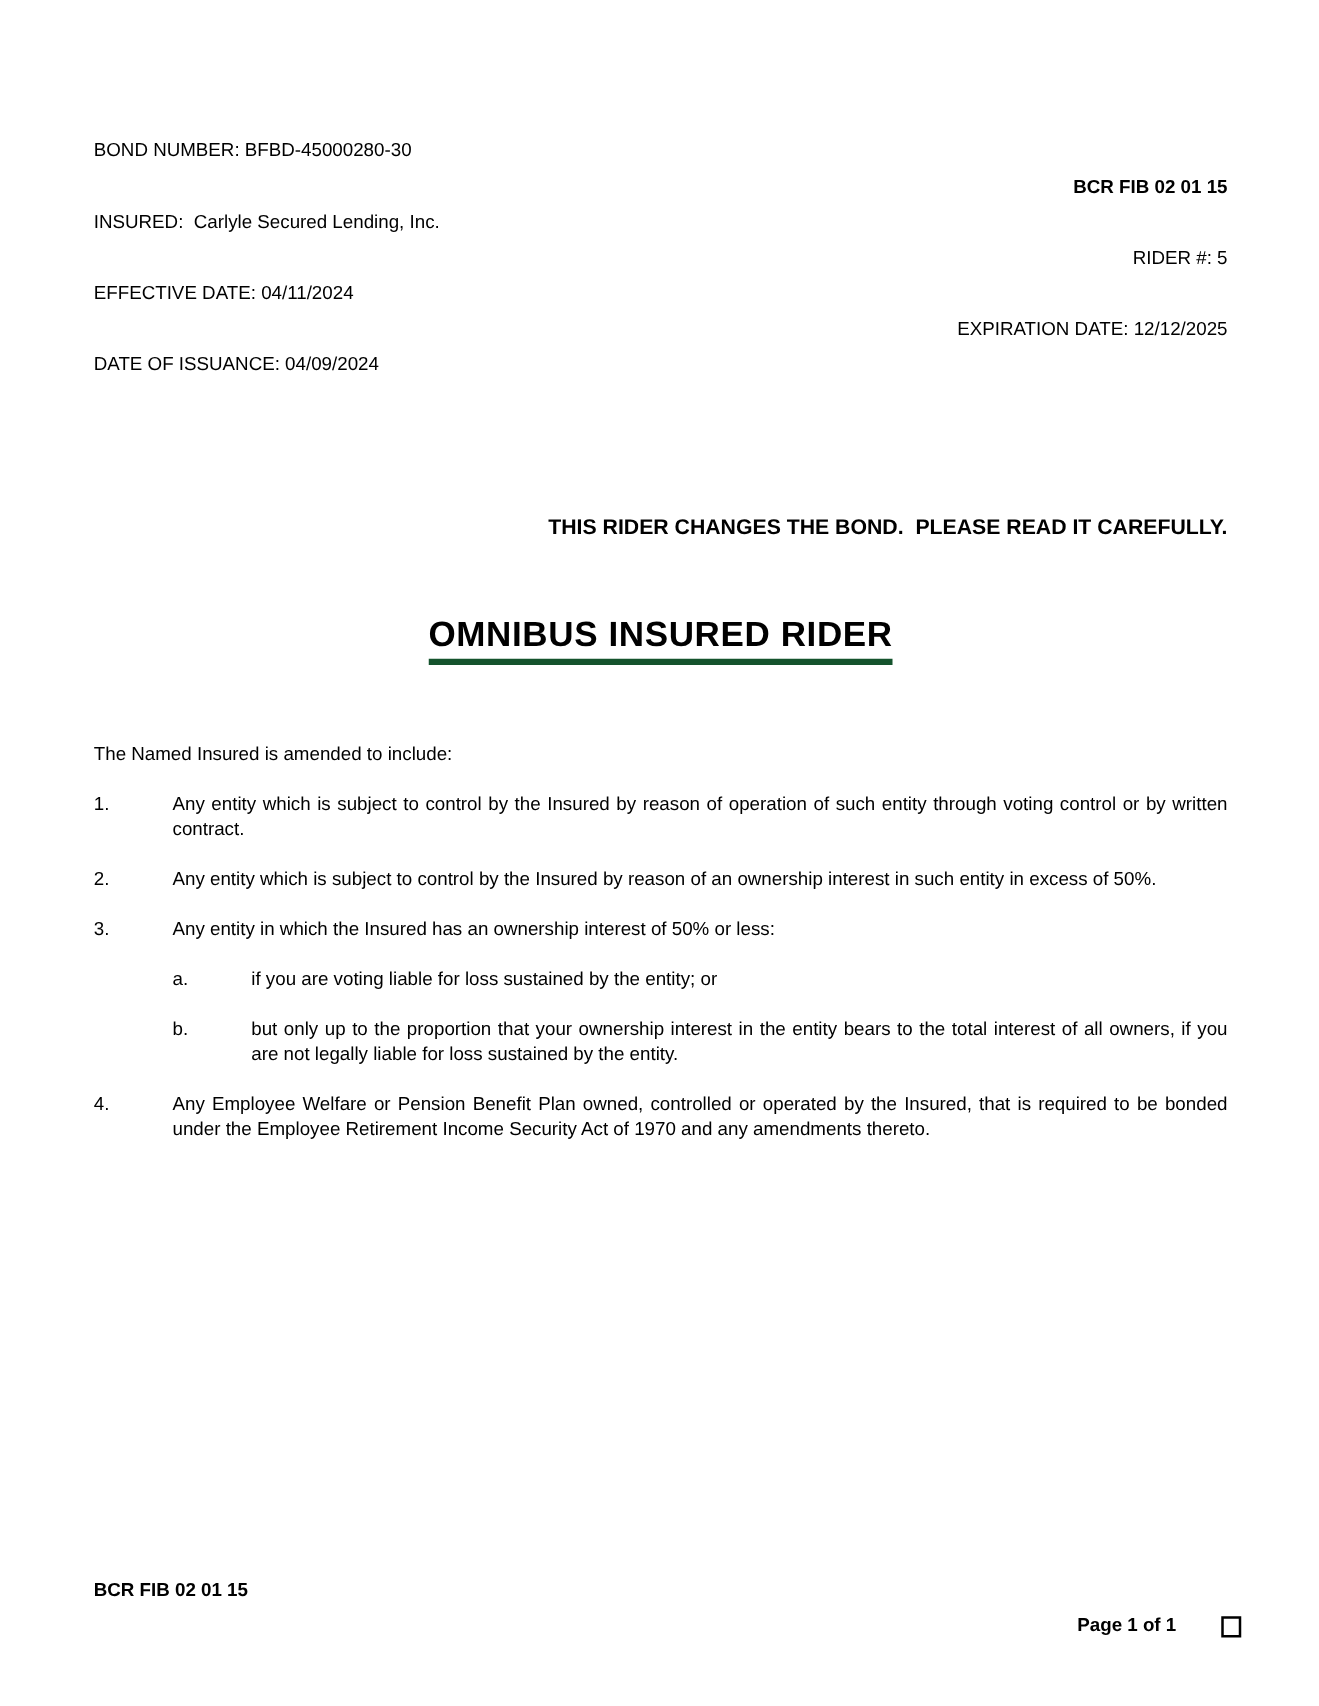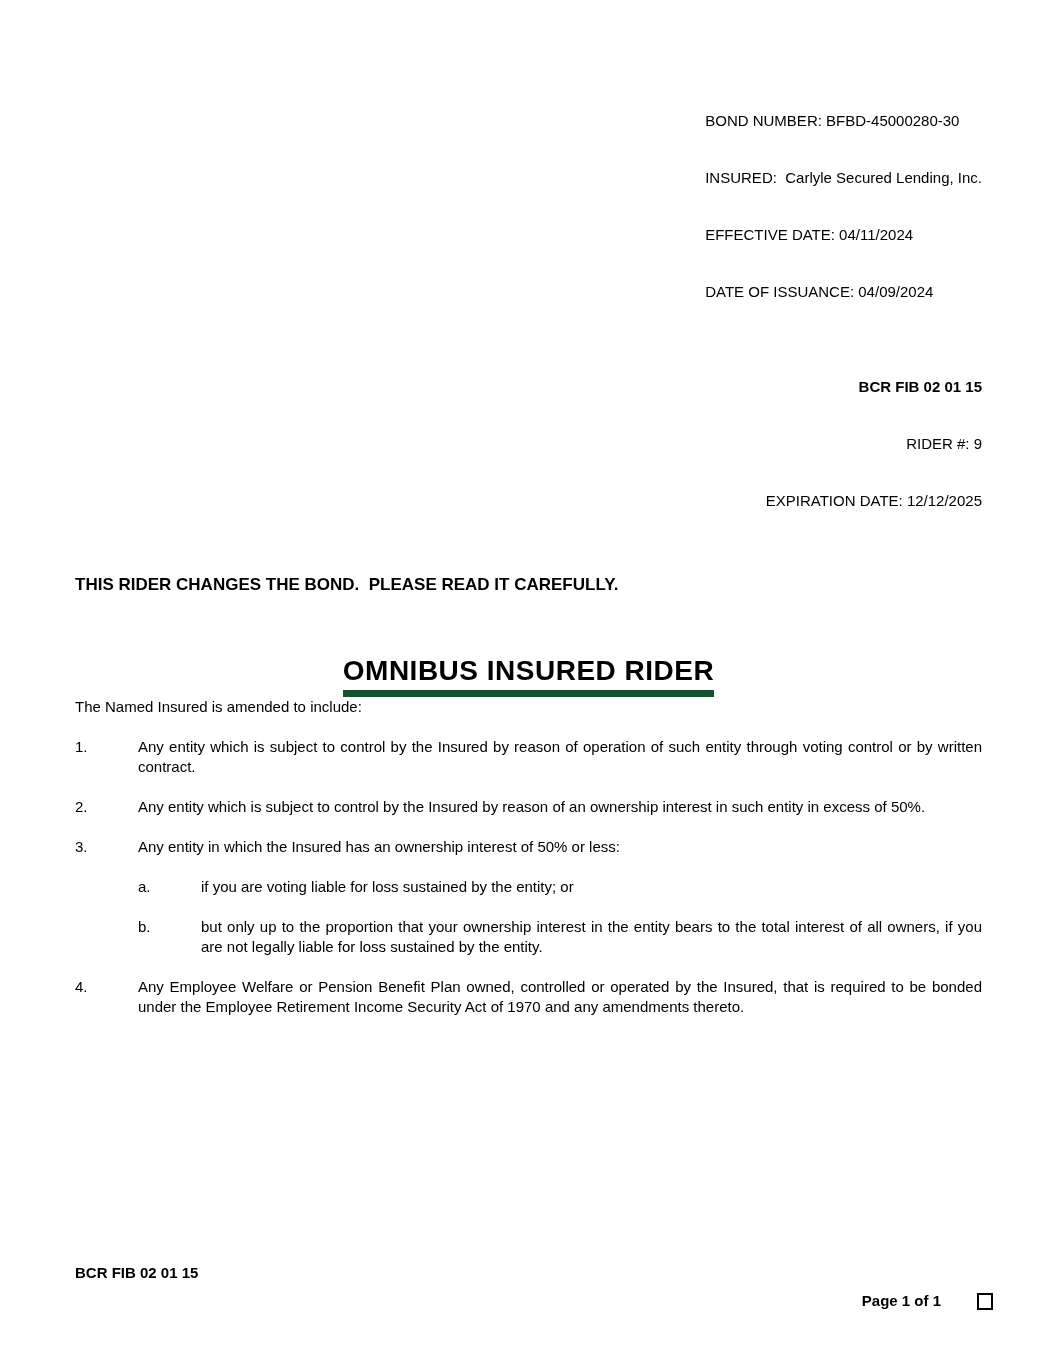--- a/index.html
+++ b/index.html
@@ -18,58 +18,57 @@
     line-height: 20px;
     box-sizing: border-box;
     padding: 73px 73px 0 75px;
     overflow: hidden;
   }
 
   
   .doc-header {
     display: flex;
     justify-content: space-between;
-    align-items: flex-end;
+    align-items: center;
     line-height: 19px;
-    flex-direction: column;
   }
   .header-left, .header-right {
     white-space: pre-wrap;
   }
   .header-right {
     text-align: right;
   }
   .header-line { display: block; }
   .bold { font-weight: bold; }
 
   
   .notice {
-    margin-top: 26px;
-    text-align: left;
+    margin-top: 72px;
+    text-align: right;
     font-weight: bold;
     font-size: 17px;
     line-height: 22px;
     white-space: pre-wrap;
   }
   .title-wrap {
     margin-top: 58px;
     text-align: center;
     line-height: 34px;
   }
   .doc-title {
     display: inline-block;
     font-weight: bold;
     font-size: 28px;
-    border-bottom: 7px solid #14532d;
+    border-bottom: 5px solid #14532d;
     padding-bottom: 2px;
     letter-spacing: 0.5px;
   }
 
   
-  .body-text { }
+  .body-text { margin-top: 62px; }
   .para { margin-bottom: 20px; }
   .item { display: flex; }
   .item .marker {
     flex: 0 0 63px;
   }
   .item .item-text {
     flex: 1 1 auto;
     text-align: justify;
   }
   .item.sub { margin-left: 63px; }
@@ -106,21 +105,21 @@
 
   <div class="doc-header">
     <div class="header-left">
       <span class="header-line">BOND NUMBER: BFBD-45000280-30</span>
       <span class="header-line">INSURED:  Carlyle Secured Lending, Inc.</span>
       <span class="header-line">EFFECTIVE DATE: 04/11/2024</span>
       <span class="header-line">DATE OF ISSUANCE: 04/09/2024</span>
     </div>
     <div class="header-right">
       <span class="header-line bold">BCR FIB 02 01 15</span>
-      <span class="header-line">RIDER #: 9</span>
+      <span class="header-line">RIDER #: 5</span>
       <span class="header-line">EXPIRATION DATE: 12/12/2025</span>
     </div>
   </div>
 
   <div class="notice">THIS RIDER CHANGES THE BOND.  PLEASE READ IT CAREFULLY.</div>
 
   <div class="title-wrap">
     <span class="doc-title">OMNIBUS INSURED RIDER</span>
   </div>
 

